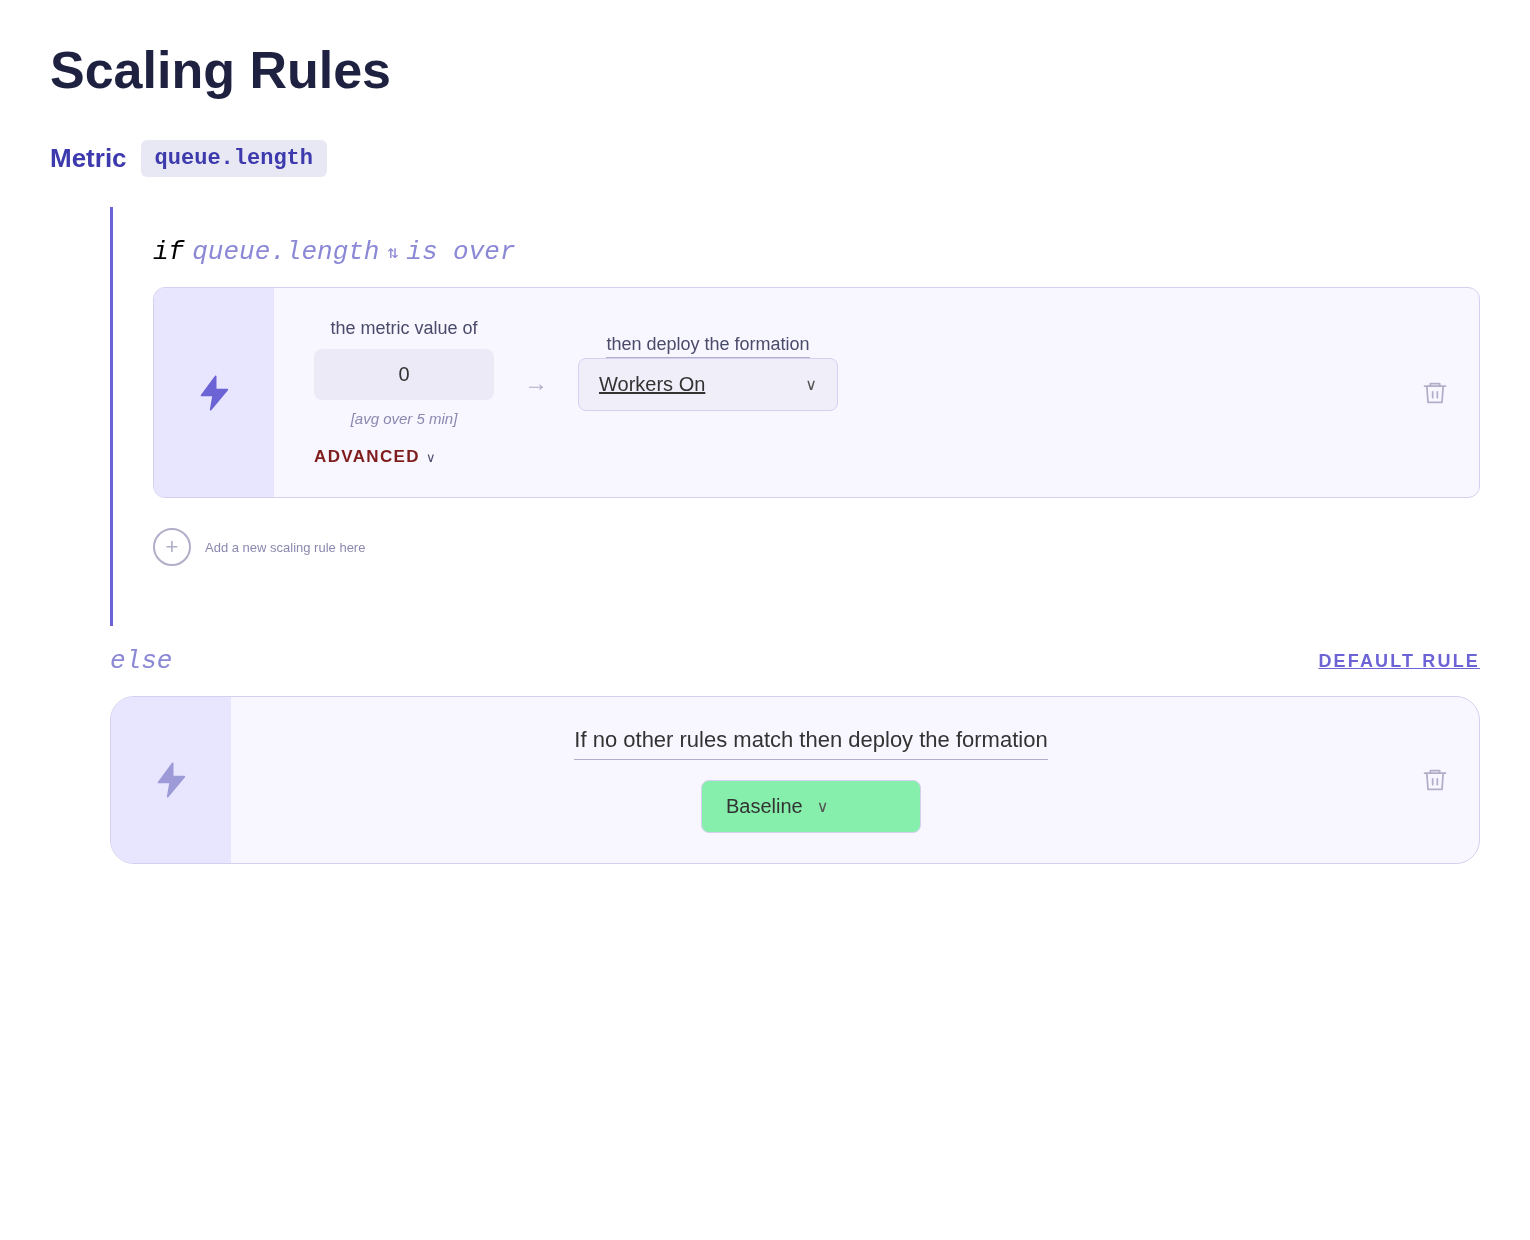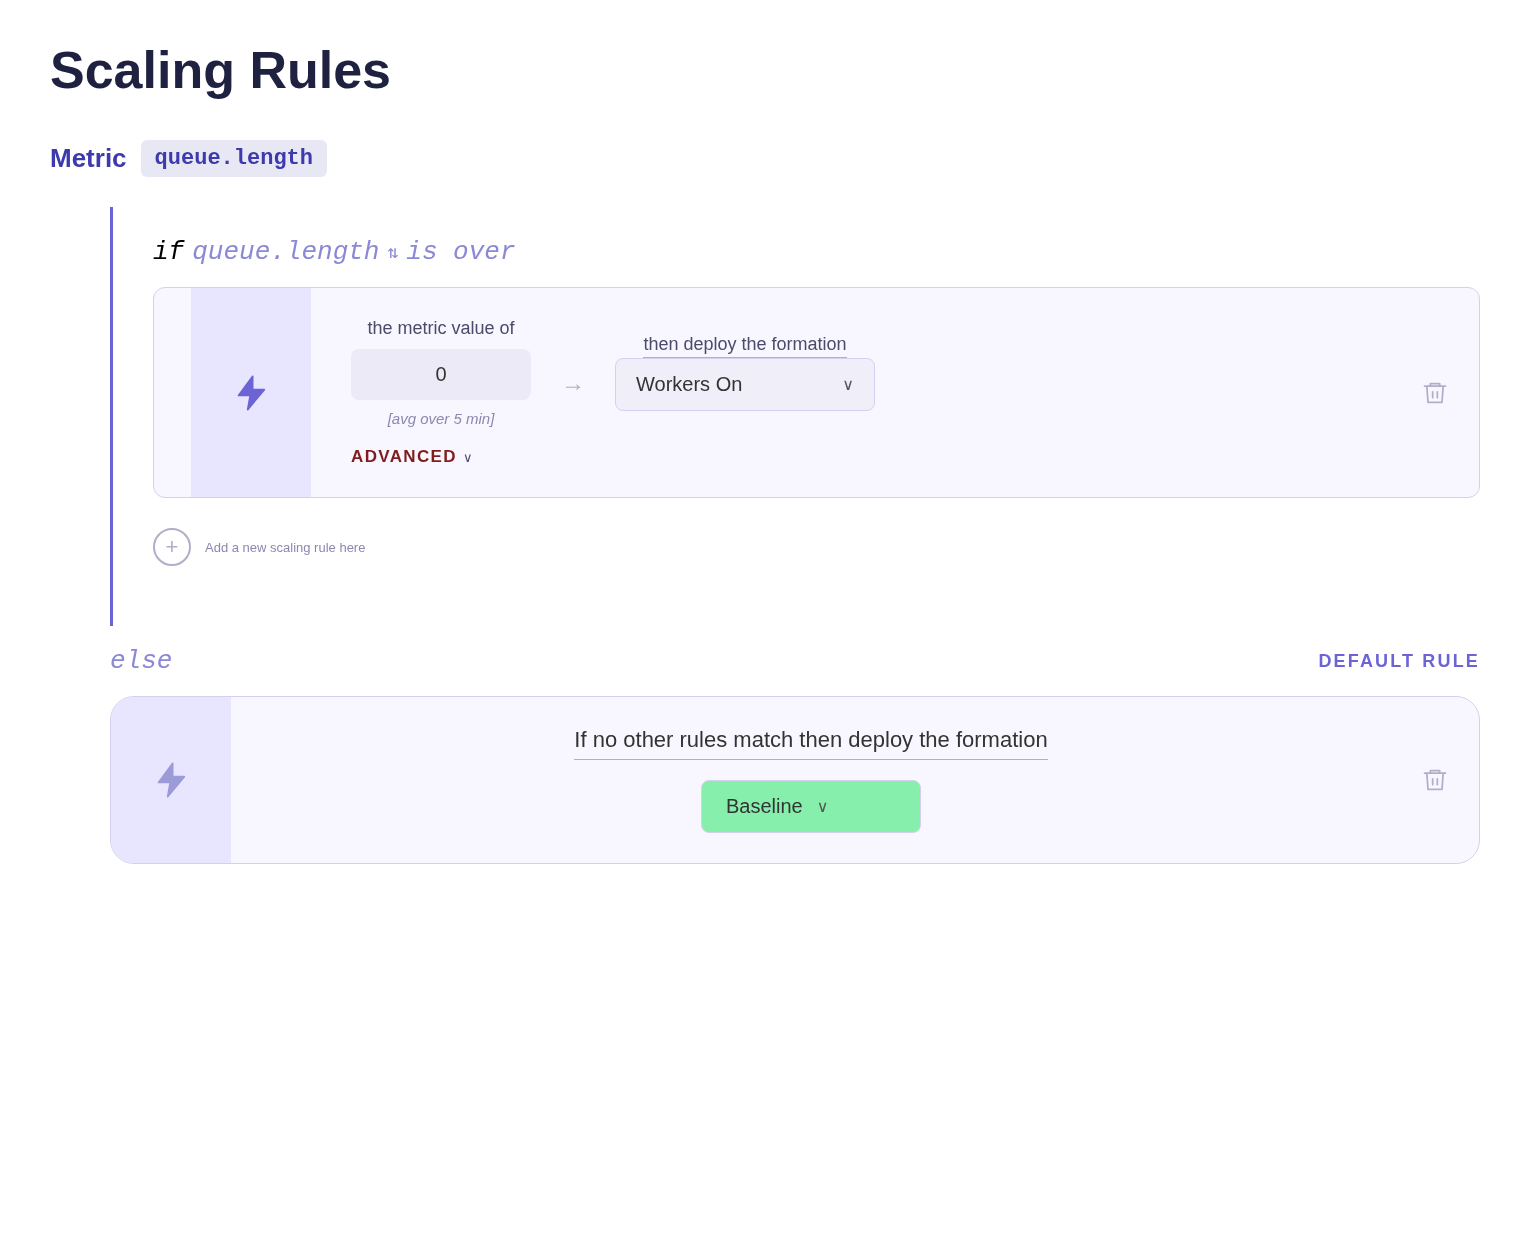--- a/index.html
+++ b/index.html
@@ -81,21 +81,20 @@
 
     .rule-card {
       background: #f8f7ff;
       border: 1.5px solid #d4d0f0;
       border-radius: 12px;
       display: flex;
       align-items: stretch;
       overflow: hidden;
       margin-bottom: 20px;
       position: relative;
-      padding-left: 37px;
     }
 
     .rule-lightning {
       background: #e8e5ff;
       width: 120px;
       min-width: 120px;
       display: flex;
       align-items: center;
       justify-content: center;
       font-size: 40px;
@@ -180,20 +179,21 @@
       color: #333;
       display: flex;
       align-items: center;
       gap: 12px;
       cursor: pointer;
       min-width: 260px;
     }
 
     .deploy-select-text {
       flex: 1;
+      text-decoration: underline;
     }
 
     .deploy-chevron {
       color: #555;
       font-size: 16px;
     }
 
     .advanced-row {
       margin-top: 20px;
       display: flex;
@@ -256,20 +256,21 @@
       color: #8b88d6;
       font-style: italic;
     }
 
     .default-rule-label {
       font-size: 18px;
       font-weight: 700;
       color: #6c63d5;
       letter-spacing: 0.12em;
       cursor: pointer;
+      text-decoration: underline;
     }
 
     .else-rule-card {
       background: #f8f7ff;
       border: 1.5px solid #d4d0f0;
       border-radius: 24px;
       display: flex;
       align-items: stretch;
       overflow: hidden;
       position: relative;

